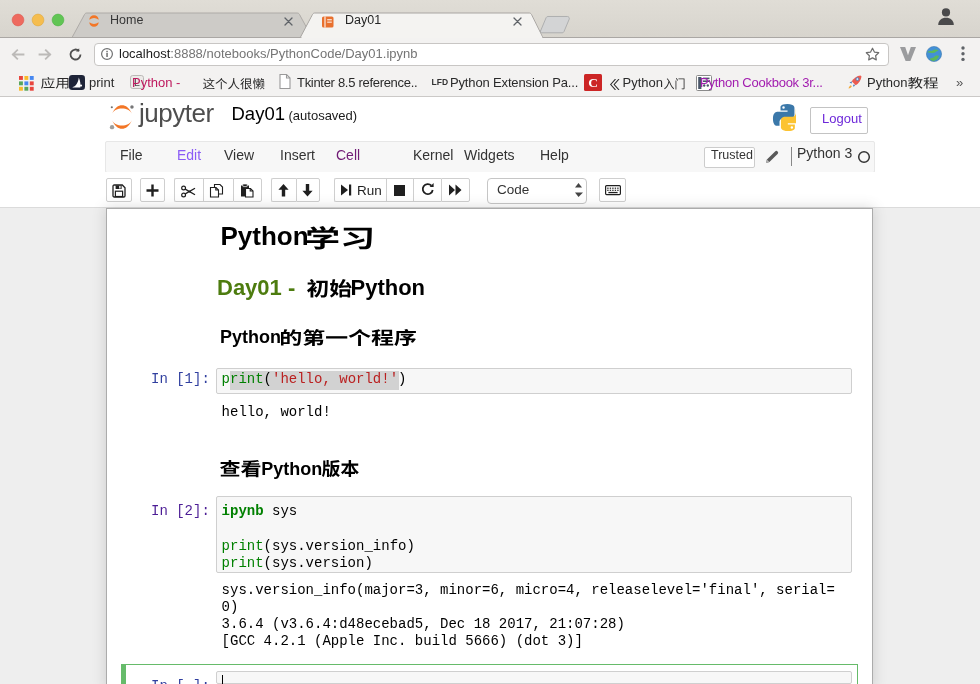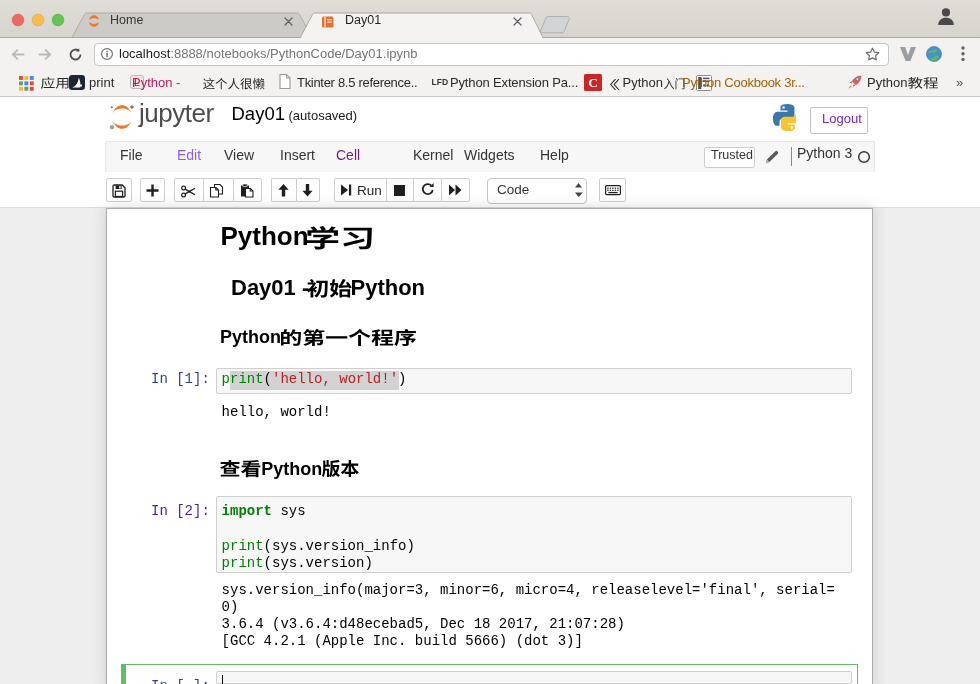--- a/index.html
+++ b/index.html
@@ -124,21 +124,21 @@
     <path transform="translate(10.51,10.41) scale(0.01096,-0.01238)" d="M127 805C178 747 240 666 268 617L329 661C300 709 236 786 185 841ZM93 638V-80H168V638ZM359 803V731H836V20C836 0 830 -6 809 -7C789 -8 718 -8 645 -6C656 -26 668 -58 671 -78C767 -79 829 -78 865 -66C899 -53 912 -30 912 20V803Z" fill="#2a2a2a"></path>
   </svg>
 <svg style="position:absolute;left:696px;top:75px;overflow:visible" width="16" height="16" viewBox="0 0 16 16">
     <rect x=".5" y=".5" width="15" height="15" rx="1" fill="#fff" stroke="#8a8a8a"></rect>
     <rect x="2.2" y="2" width="3.2" height="12" fill="#4a5668"></rect>
     <rect x="7" y="2.6" width="6.5" height="1.6" fill="#4a5668"></rect>
     <rect x="7" y="5.4" width="6.5" height="1.6" fill="#4a5668"></rect>
     <circle cx="8.2" cy="10.5" r="1.2" fill="#4a5668"></circle>
     <circle cx="11.8" cy="10.5" r="1.2" fill="#4a5668"></circle>
   </svg>
-<div style="position:absolute;left:682px;top:75.7px;font:normal 13px 'Liberation Sans',sans-serif;line-height:1.1172;color:#a16207;letter-spacing:-0.25px;white-space:pre">Python Cookbook 3r...</div>
+<div style="position:absolute;left:700px;top:75.7px;font:normal 13px 'Liberation Sans',sans-serif;line-height:1.1172;color:#a21caf;letter-spacing:-0.25px;white-space:pre">Python Cookbook 3r...</div>
 <svg style="position:absolute;left:847px;top:74px;overflow:visible" width="16" height="16" viewBox="0 0 16 16">
     <path d="M13.5 1.5c-3.5.3-7 2.8-8.8 5.8l2 2 2 2c3-1.8 5.5-5.3 5.8-8.8z" fill="#ec5b50"></path>
     <circle cx="10.4" cy="5.1" r="1.5" fill="#cfe4f7" stroke="#4176b8" stroke-width=".8"></circle>
     <path d="M4.7 7.3L2.5 8.8l2.3.7z" fill="#4176b8"></path>
     <path d="M8.2 10.8L6.7 13l-.7-2.3z" fill="#4176b8"></path>
     <path d="M3.8 11.2c-1 .3-2 1.8-2.3 3.3 1.5-.3 3-1.3 3.3-2.3z" fill="#f2a93b"></path>
   </svg>
 <div style="position:absolute;left:867px;top:75.7px;font:normal 13px 'Liberation Sans',sans-serif;line-height:1.1172;color:#2a2a2a;letter-spacing:normal;white-space:pre">Python</div>
 <svg style="position:absolute;left:908.0px;top:77.3px;overflow:visible" width="30.0" height="11.7" viewBox="0 0 30.00 11.70">
     <path transform="translate(-0.51,10.65) scale(0.01554,-0.01268)" d="M631 840C603 674 552 514 475 409L439 435L424 431H321C343 455 364 479 384 505H525V571H431C477 640 516 715 549 797L479 817C445 727 400 645 346 571H284V670H409V735H284V840H214V735H82V670H214V571H40V505H294C271 479 247 454 221 431H123V370H147C111 344 73 320 33 299C49 285 76 257 86 242C148 278 206 321 259 370H366C332 337 289 303 252 279V206L39 186L48 117L252 139V1C252 -11 249 -14 235 -14C221 -15 179 -16 129 -14C139 -33 149 -60 152 -79C217 -79 260 -79 288 -68C315 -57 323 -38 323 -1V147L532 170V235L323 213V262C376 298 432 346 475 394C492 382 518 359 529 348C554 382 577 422 597 465C619 362 649 268 687 185C631 100 553 33 449 -16C463 -32 486 -65 494 -83C592 -32 668 32 727 111C776 30 838 -35 915 -81C927 -60 951 -32 969 -17C887 26 823 95 773 183C834 290 872 423 897 584H961V654H666C682 710 696 768 707 828ZM645 584H819C801 460 774 354 732 265C692 359 664 468 645 584Z" fill="#2a2a2a"></path>
@@ -262,21 +262,21 @@
     <rect x="12.2" y="4.7" width="1.4" height="1.2" fill="#1f1f1f"></rect>
     <rect x="3.4" y="6.9" width="9.2" height="1.3" fill="#1f1f1f"></rect>
   </svg>
 <div style="position:absolute;left:0;top:208px;width:980px;height:476px;background:#eeeeee"></div>
 <div style="position:absolute;left:105.5px;top:208px;width:765px;height:478px;background:#fff;border:1px solid #ababab;box-shadow:0 0 12px 1px rgba(87,87,87,0.2)"></div>
 <div style="position:absolute;left:220.5px;top:222.3px;font:bold 26px 'Liberation Sans',sans-serif;line-height:1.1172;color:#000;letter-spacing:normal;white-space:pre">Python</div>
 <svg style="position:absolute;left:306.8px;top:225.6px;overflow:visible" width="64.8" height="23.5" viewBox="0 0 64.80 23.50">
     <path transform="translate(-1.89,21.38) scale(0.03497,-0.02489)" d="M436 346V283H54V173H436V47C436 34 431 29 411 29C390 28 316 28 252 31C270 -1 293 -51 301 -85C386 -85 449 -83 496 -66C544 -49 559 -18 559 44V173H949V283H559V302C645 343 726 398 787 454L711 514L686 508H233V404H550C514 382 474 361 436 346ZM409 819C434 780 460 730 474 691H305L343 709C327 747 287 801 252 840L150 795C175 764 202 725 220 691H67V470H179V585H820V470H938V691H792C820 726 849 766 876 805L752 843C732 797 698 738 666 691H535L594 714C581 755 548 815 515 859Z" fill="#000"></path>
     <path transform="translate(33.08,21.38) scale(0.03497,-0.02489)" d="M219 546C299 486 412 397 465 344L551 435C494 487 376 570 299 625ZM90 158 131 37C288 93 506 170 703 244L681 355C470 280 234 200 90 158ZM106 791V675H783C778 270 772 86 738 51C727 38 715 33 694 33C662 33 599 33 522 38C544 6 562 -44 563 -76C626 -78 700 -80 746 -74C791 -67 821 -53 851 -8C892 50 900 220 907 729C907 745 907 791 907 791Z" fill="#000"></path>
   </svg>
-<div style="position:absolute;left:231px;top:276.3px;font:bold 22px 'Liberation Sans',sans-serif;line-height:1.1172;color:#000000;letter-spacing:normal;white-space:pre">Day01 - </div>
+<div style="position:absolute;left:217px;top:276.3px;font:bold 22px 'Liberation Sans',sans-serif;line-height:1.1172;color:#4d7c0f;letter-spacing:normal;white-space:pre">Day01 - </div>
 <svg style="position:absolute;left:306.8px;top:278.9px;overflow:visible" width="44.7" height="18.6" viewBox="0 0 44.70 18.60">
     <path transform="translate(-0.50,16.85) scale(0.02278,-0.01970)" d="M429 772V657H555C549 357 511 132 344 7C372 -14 421 -64 437 -87C617 68 664 313 677 657H812C805 243 795 81 768 47C757 32 747 28 730 28C706 28 659 28 606 33C626 0 640 -50 641 -82C696 -84 750 -84 787 -78C824 -71 849 -59 875 -20C912 34 921 207 930 713C930 728 931 772 931 772ZM143 802C170 766 201 718 221 681H51V573H268C209 461 115 350 22 287C40 264 69 200 79 167C111 193 145 224 177 259V-89H300V272C333 231 366 188 386 158L454 252L372 333C401 357 433 388 471 418L393 483C375 455 343 414 317 385L300 400V416C346 486 387 562 416 638L350 685L333 681H261L328 724C308 760 270 814 237 855Z" fill="#000"></path>
     <path transform="translate(22.28,16.85) scale(0.02278,-0.01970)" d="M449 331V-89H557V-49H802V-88H916V331ZM557 57V225H802V57ZM432 387C470 401 520 407 855 436C866 412 875 389 881 369L984 424C955 505 887 621 818 708L723 661C750 625 777 583 802 541L564 525C620 610 676 713 719 816L594 849C552 725 481 595 457 561C434 526 415 504 393 498C407 468 426 410 432 387ZM211 541H277C268 447 253 363 230 290L168 342C183 403 198 471 211 541ZM47 303C91 267 140 223 186 179C147 101 95 43 29 7C53 -16 84 -59 99 -88C169 -42 225 17 269 94C297 63 320 34 337 8L409 106C388 136 356 171 320 207C360 321 383 464 392 644L323 653L304 651H231C242 715 251 778 258 837L145 844C140 784 132 717 122 651H37V541H103C86 452 66 368 47 303Z" fill="#000"></path>
   </svg>
 <div style="position:absolute;left:350.5px;top:276.3px;font:bold 22px 'Liberation Sans',sans-serif;line-height:1.1172;color:#000;letter-spacing:normal;white-space:pre">Python</div>
 <div style="position:absolute;left:220.1px;top:327.2px;font:bold 18px 'Liberation Sans',sans-serif;line-height:1.1172;color:#000;letter-spacing:normal;white-space:pre">Python</div>
 <svg style="position:absolute;left:280.9px;top:329.3px;overflow:visible" width="134.9" height="17.0" viewBox="0 0 134.90 17.00">
     <path transform="translate(-1.67,15.32) scale(0.02293,-0.01786)" d="M536 406C585 333 647 234 675 173L777 235C746 294 679 390 630 459ZM585 849C556 730 508 609 450 523V687H295C312 729 330 781 346 831L216 850C212 802 200 737 187 687H73V-60H182V14H450V484C477 467 511 442 528 426C559 469 589 524 616 585H831C821 231 808 80 777 48C765 34 754 31 734 31C708 31 648 31 584 37C605 4 621 -47 623 -80C682 -82 743 -83 781 -78C822 -71 850 -60 877 -22C919 31 930 191 943 641C944 655 944 695 944 695H661C676 737 690 780 701 822ZM182 583H342V420H182ZM182 119V316H342V119Z" fill="#000"></path>
     <path transform="translate(21.25,15.32) scale(0.02293,-0.01786)" d="M601 858C574 769 524 680 463 625C489 613 533 589 560 571H320L419 608C412 630 397 658 382 686H513V772H281C290 791 298 810 306 829L197 858C163 768 102 676 35 619C59 608 100 586 125 570V473H430V415H162C154 330 139 227 125 158H339C261 94 153 39 49 9C74 -14 108 -57 125 -85C234 -45 345 23 430 105V-90H548V158H789C782 103 775 76 765 66C756 58 746 57 730 57C712 56 670 57 628 61C646 32 660 -14 662 -48C713 -50 761 -49 789 -46C820 -43 844 -35 865 -11C891 16 903 81 913 215C915 229 916 258 916 258H548V317H867V571H768L870 613C860 634 843 660 824 686H964V773H696C704 792 711 811 717 831ZM266 317H430V258H258ZM548 473H749V415H548ZM143 571C173 603 203 642 232 686H262C284 648 305 602 314 571ZM573 571C601 602 629 642 654 686H694C722 648 752 603 766 571Z" fill="#000"></path>
     <path transform="translate(44.18,15.32) scale(0.02293,-0.01786)" d="M38 455V324H964V455Z" fill="#000"></path>
@@ -293,21 +293,21 @@
     <path transform="translate(-0.50,15.52) scale(0.02102,-0.01826)" d="M324 220H662V169H324ZM324 346H662V296H324ZM61 44V-61H940V44ZM437 850V738H53V634H321C244 557 135 491 24 455C49 432 84 388 101 360C136 374 171 391 205 410V90H788V417C823 397 859 381 896 367C912 397 948 442 974 465C861 499 749 560 669 634H949V738H556V850ZM230 425C309 474 380 535 437 605V454H556V606C616 535 691 473 773 425Z" fill="#000"></path>
     <path transform="translate(20.52,15.52) scale(0.02102,-0.01826)" d="M368 199H731V155H368ZM368 274V317H731V274ZM368 80H731V35H368ZM818 846C648 818 359 806 113 806C124 782 134 743 136 717C214 716 298 717 382 720L369 677H124V587H338L319 544H54V449H268C208 353 128 270 23 213C46 190 81 146 98 118C157 152 209 193 254 239V-92H368V-56H731V-92H851V407H382L405 449H946V544H450L467 587H891V677H498L512 725C649 732 781 743 887 761Z" fill="#000"></path>
   </svg>
 <div style="position:absolute;left:261.2px;top:458.5px;font:bold 18px 'Liberation Sans',sans-serif;line-height:1.1172;color:#000;letter-spacing:normal;white-space:pre">Python</div>
 <svg style="position:absolute;left:322.0px;top:460.0px;overflow:visible" width="36.8" height="17.2" viewBox="0 0 36.80 17.20">
     <path transform="translate(-0.45,15.39) scale(0.01889,-0.01811)" d="M90 823V436C90 293 83 101 24 -20C49 -36 89 -72 108 -94C164 0 186 132 195 263H286V-87H395V368H199L200 436V480H445V585H376V850H268V585H200V823ZM823 465C807 383 784 309 752 245C718 312 692 386 673 465ZM477 790V453C477 309 468 100 395 -33C423 -47 468 -80 490 -100C507 -71 522 -39 534 -6C556 -29 582 -68 596 -94C656 -60 709 -17 754 36C793 -16 838 -60 891 -94C910 -63 946 -19 972 2C914 34 864 78 822 132C886 242 928 382 947 559L876 577L856 574H591V692C718 701 854 716 963 740L896 845C787 819 624 799 477 790ZM689 141C647 86 597 42 539 12C579 136 589 286 591 412C615 313 647 221 689 141Z" fill="#000"></path>
     <path transform="translate(18.44,15.39) scale(0.01889,-0.01811)" d="M436 533V202H251C323 296 384 410 429 533ZM563 533H567C612 411 671 296 743 202H563ZM436 849V655H59V533H306C243 381 141 237 24 157C52 134 91 90 112 60C152 91 190 128 225 170V80H436V-90H563V80H771V167C804 128 839 93 877 64C898 98 941 145 972 170C855 249 753 386 690 533H943V655H563V849Z" fill="#000"></path>
   </svg>
 <div style="position:absolute;left:151px;top:504.1px;font:normal 14px 'Liberation Mono',monospace;line-height:1.0;color:#4c1d95;letter-spacing:normal;white-space:pre">In [2]:</div>
 <div style="position:absolute;left:215.5px;top:495.5px;width:636px;height:77px;background:#f7f7f7;border:1px solid #cfcfcf;border-radius:2px;box-sizing:border-box"></div>
-<div style="position:absolute;left:221.6px;top:504.1px;font:normal 14px 'Liberation Mono',monospace;line-height:1.0;color:#000;letter-spacing:normal;white-space:pre"><span style="color:#008000;font-weight:bold">import</span> sys</div>
+<div style="position:absolute;left:221.6px;top:504.1px;font:normal 14px 'Liberation Mono',monospace;line-height:1.0;color:#000;letter-spacing:normal;white-space:pre"><span style="color:#008000;font-weight:bold">ipynb</span> sys</div>
 <div style="position:absolute;left:221.6px;top:538.7px;font:normal 14px 'Liberation Mono',monospace;line-height:1.0;color:#000;letter-spacing:normal;white-space:pre"><span style="color:#008000">print</span>(sys.version_info)</div>
 <div style="position:absolute;left:221.6px;top:556.0px;font:normal 14px 'Liberation Mono',monospace;line-height:1.0;color:#000;letter-spacing:normal;white-space:pre"><span style="color:#008000">print</span>(sys.version)</div>
 <div style="position:absolute;left:221.6px;top:582.8px;font:normal 14px 'Liberation Mono',monospace;line-height:1.0;color:#000;letter-spacing:normal;white-space:pre">sys.version_info(major=3, minor=6, micro=4, releaselevel='final', serial=</div>
 <div style="position:absolute;left:221.6px;top:599.7px;font:normal 14px 'Liberation Mono',monospace;line-height:1.0;color:#000;letter-spacing:normal;white-space:pre">0)</div>
 <div style="position:absolute;left:221.6px;top:616.6px;font:normal 14px 'Liberation Mono',monospace;line-height:1.0;color:#000;letter-spacing:normal;white-space:pre">3.6.4 (v3.6.4:d48ecebad5, Dec 18 2017, 21:07:28)</div>
 <div style="position:absolute;left:221.6px;top:633.5px;font:normal 14px 'Liberation Mono',monospace;line-height:1.0;color:#000;letter-spacing:normal;white-space:pre">[GCC 4.2.1 (Apple Inc. build 5666) (dot 3)]</div>
 <div style="position:absolute;left:120.5px;top:663.5px;width:737.5px;height:21px;border:1.6px solid #66BB6A;border-bottom:none;box-sizing:border-box;background:#fff"></div>
 <div style="position:absolute;left:120.5px;top:663.5px;width:5.5px;height:20.5px;background:#66BB6A"></div>
 <div style="position:absolute;left:151px;top:679.3px;font:normal 14px 'Liberation Mono',monospace;line-height:1.0;color:#303F9F;letter-spacing:normal;white-space:pre">In [ ]:</div>
 <div style="position:absolute;left:215.5px;top:671px;width:636px;height:13px;background:#f7f7f7;border:1px solid #cfcfcf;border-radius:2px;box-sizing:border-box"></div>

